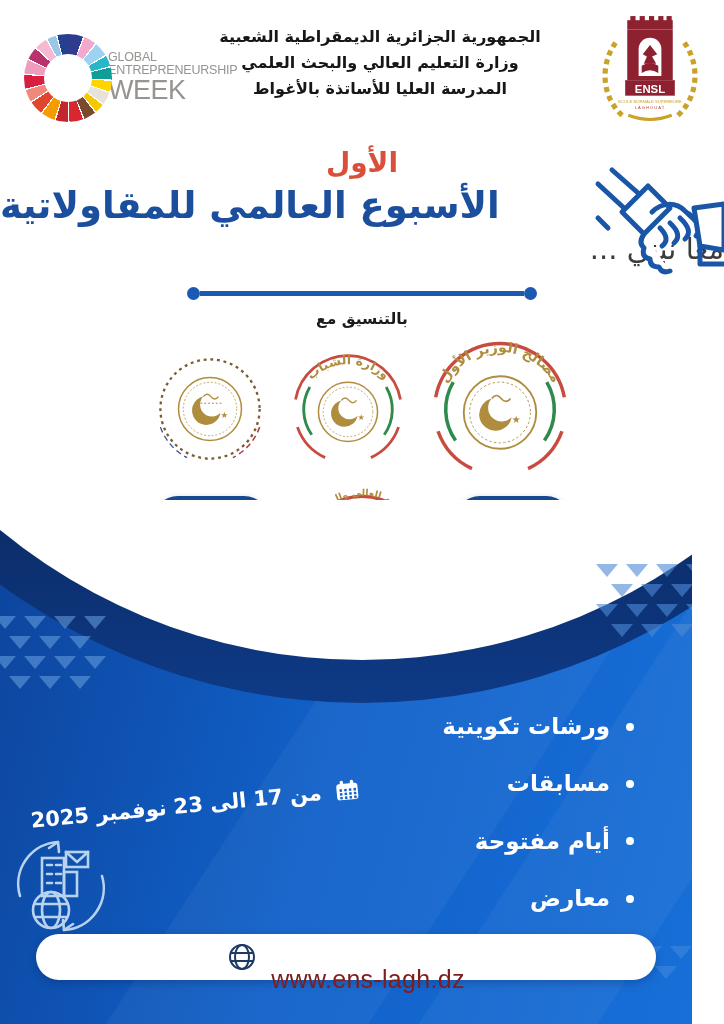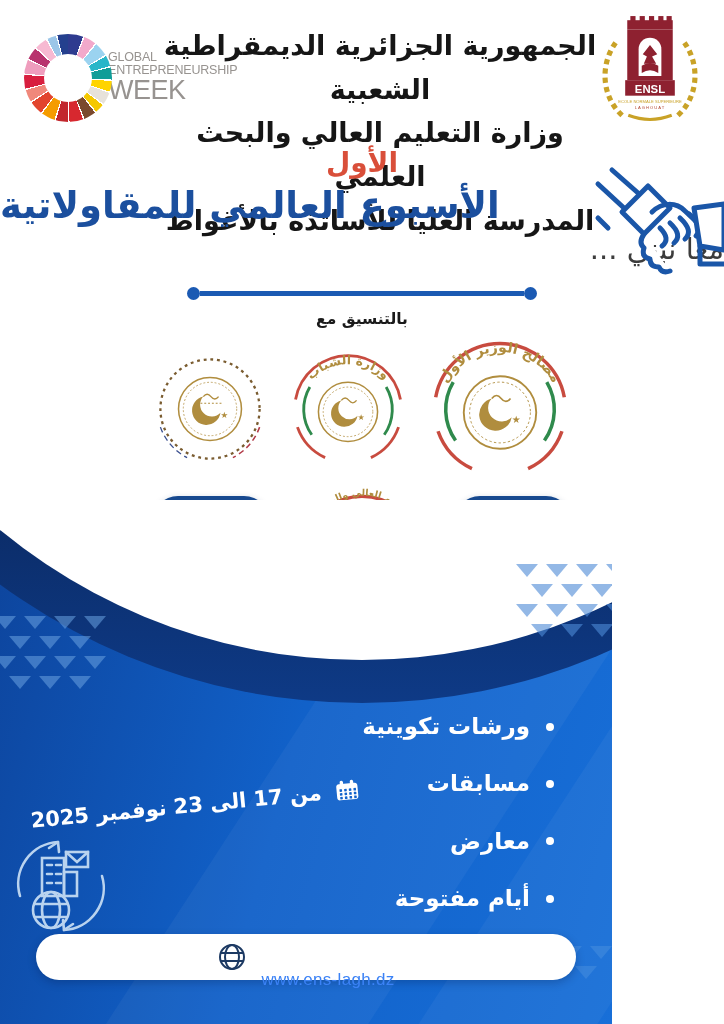--- a/index.html
+++ b/index.html
@@ -19,21 +19,21 @@
       #c2272d 180deg 196deg,#fff 196deg 198deg,#f59c00 198deg 216deg,#fff 216deg 218deg,
       #e2452e 218deg 236deg,#fff 236deg 238deg,#f0887b 238deg 254deg,#fff 254deg 256deg,
       #d81f3f 256deg 274deg,#fff 274deg 276deg,#ef9dbd 276deg 294deg,#fff 294deg 296deg,
       #b8336e 296deg 312deg,#fff 312deg 314deg,#f7b9d2 314deg 330deg,#fff 330deg 332deg,
       #9cc6e8 332deg 344deg,#fff 344deg 346deg,#24408e 346deg 360deg);}
   .gew-ring::after{content:"";position:absolute;inset:20px;background:#fff;border-radius:50%;}
   .gew-text{color:#979390;margin-left:-4px;line-height:1.02;}
   .gew-text .w1,.gew-text .w2{font-size:12.5px;letter-spacing:-.2px;display:block;}
   .gew-text .w3{font-size:27px;letter-spacing:-.5px;display:block;margin-top:1px;}
   .gov-text{position:absolute;left:158px;right:122px;top:24px;text-align:center;direction:rtl;
-    font-weight:bold;color:#161616;font-size:27px;line-height:1.62;}
+    font-weight:bold;color:#161616;font-size:16px;line-height:1.62;}
   .ensl{position:absolute;right:16px;top:14px;width:116px;height:122px;}
 
   
   .organizes{position:absolute;left:0;right:0;top:146px;text-align:center;
     color:#d94f3a;font-size:28px;font-weight:bold;}
   .title{position:absolute;left:0;right:0;top:184px;text-align:left;direction:rtl;
     color:#1b4f9e;font-size:37px;font-weight:bold;}
   .tagline{position:absolute;left:0;right:0;top:232px;text-align:right;direction:rtl;
     color:#3c3c3c;font-size:29px;}
   .handshake{position:absolute;right:-4px;top:166px;width:134px;height:130px;}
@@ -51,21 +51,21 @@
   .emblem-sm{width:124px;height:124px;}
   .emblem-lg{width:152px;height:152px;}
   .emblem-md{width:136px;height:136px;}
   .mvte{width:118px;height:118px;background:#17498f;border-radius:26px;
     display:flex;flex-direction:column;align-items:center;justify-content:center;gap:6px;
     box-shadow:0 2px 6px rgba(20,50,100,.25);}
   .mvte-text{color:#fff;font-size:8px;font-weight:bold;letter-spacing:.35px;
     text-align:center;line-height:1.6;}
 
   
-  .bottom{position:absolute;left:0;top:500px;width:612px;height:524px;overflow:hidden;
+  .bottom{position:absolute;left:0;top:500px;width:692px;height:524px;overflow:hidden;
     background:linear-gradient(105deg,#0d449c 0%,#1161c9 48%,#186fd8 100%);}
   .streak{position:absolute;background:rgba(255,255,255,.045);transform:rotate(33deg);}
   .s1{width:220px;height:900px;left:240px;top:-100px;}
   .s2{width:150px;height:900px;left:520px;top:-60px;}
   .navy-circle{position:absolute;left:-250px;top:-1021px;width:1224px;height:1224px;border-radius:50%;
     background:linear-gradient(180deg,#0b2a63 82%,#0e3a86 100%);}
   .white-circle{position:absolute;left:-207px;top:-978px;width:1138px;height:1138px;border-radius:50%;
     background:#ffffff;}
   .chevrons{position:absolute;}
   .chev-left{left:-6px;top:116px;opacity:.55;}
@@ -78,21 +78,21 @@
   .bullet-text{color:#fff;font-size:23px;font-weight:bold;line-height:1.45;}
 
   .date-block{position:absolute;left:30px;top:278px;width:330px;display:flex;align-items:center;
     justify-content:center;gap:14px;transform:rotate(-5.5deg);}
   .date-text{color:#fff;font-size:21px;font-weight:bold;direction:rtl;white-space:nowrap;}
   .growth-icon{position:absolute;left:6px;top:330px;width:110px;height:110px;}
 
   .site-pill{position:absolute;left:36px;right:36px;top:434px;height:46px;background:#fff;
     border-radius:24px;display:flex;align-items:center;justify-content:center;gap:14px;
     box-shadow:0 3px 8px rgba(0,20,60,.25);}
-  .site-text{color:#3b82f6;font-size:17px;letter-spacing:.3px;margin-top:45px;}
+  .site-text{color:#7f1d1d;font-size:25px;letter-spacing:.3px;margin-top:45px;}
 
   
   .arc-text{fill:#b08d3e;font-weight:bold;font-family:"DejaVu Sans",sans-serif;}
 </style>
 </head>
 <body>
 
 <div class="poster">
 
   <div class="gew">
@@ -321,25 +321,25 @@
       <div class="bullet-item">
         <span class="bullet-dot"></span>
         <span class="bullet-text">ورشات تكوينية</span>
       </div>
       <div class="bullet-item">
         <span class="bullet-dot"></span>
         <span class="bullet-text">مسابقات</span>
       </div>
       <div class="bullet-item">
         <span class="bullet-dot"></span>
-        <span class="bullet-text">معارض</span>
+        <span class="bullet-text">أيام مفتوحة</span>
       </div>
       <div class="bullet-item">
         <span class="bullet-dot"></span>
-        <span class="bullet-text">أيام مفتوحة</span>
+        <span class="bullet-text">معارض</span>
       </div>
     </div>
 
     <div class="date-block">
       <span class="date-text">من 17 الى 23 نوفمبر 2025</span>
       <svg width="54" height="54" viewBox="0 0 56 56">
         <rect x="3" y="12" width="50" height="38" rx="7" fill="#ffffff"></rect>
         <rect x="12" y="4" width="8" height="14" rx="4" fill="#ffffff"></rect>
         <rect x="36" y="4" width="8" height="14" rx="4" fill="#ffffff"></rect>
         <g fill="#1263cc">

